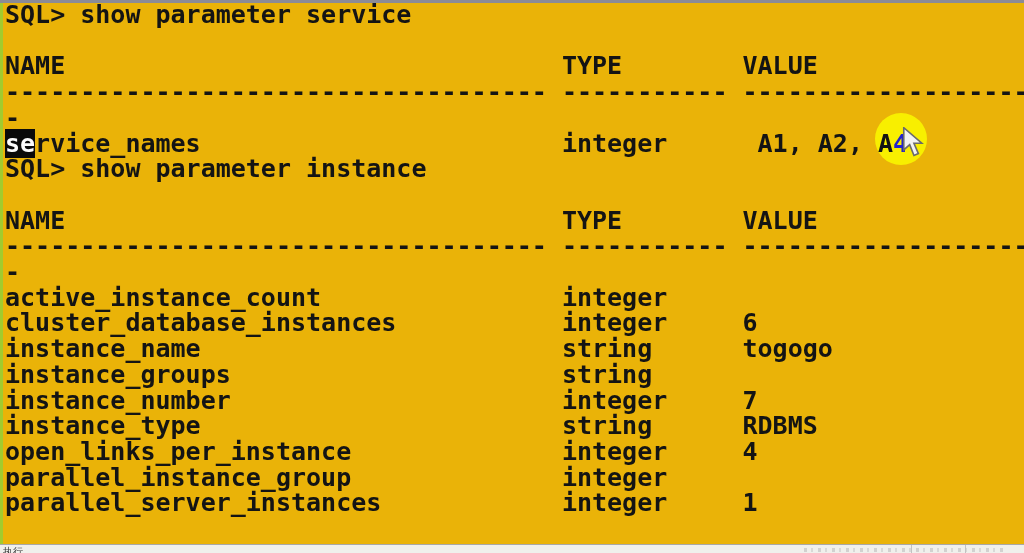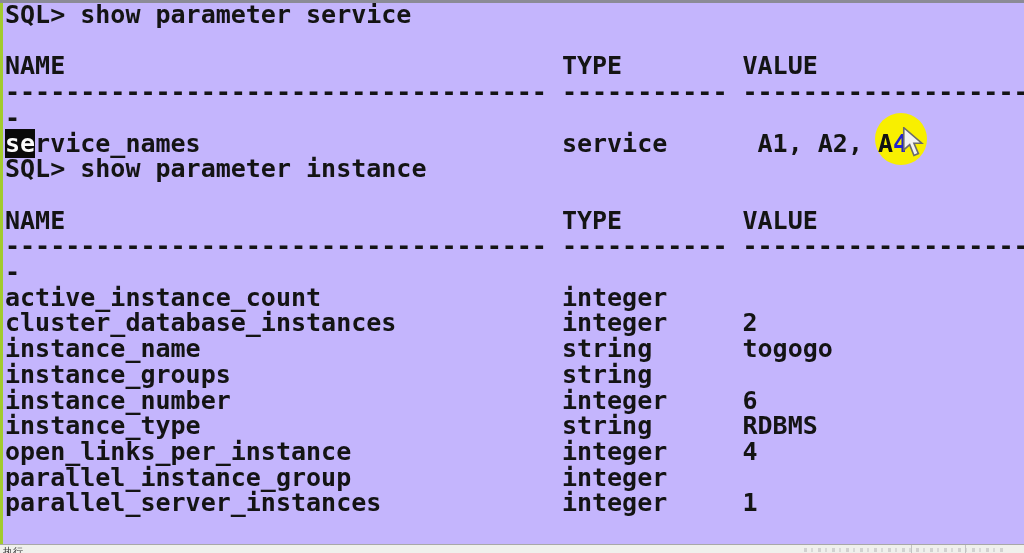--- a/index.html
+++ b/index.html
@@ -1,18 +1,18 @@
 <!DOCTYPE html>
 <html><head>
 <meta charset="utf-8">
 <style>
   * { margin:0; padding:0; box-sizing:border-box; }
   html,body { width:1024px; height:553px; overflow:hidden; }
   body { background:#fdfdfd; font-family:"DejaVu Sans Mono", monospace; }
-  .screen { position:relative; width:1024px; height:553px; background:#c4b5fd; overflow:hidden; }
+  .screen { position:relative; width:1024px; height:553px; background:#eab308; overflow:hidden; }
   .topbar { position:absolute; top:0; left:0; width:1024px; height:3px; background:#8b8b96; z-index:5; }
   .greenstripe { position:absolute; top:3px; left:0; width:3px; height:541px; background:#a2cb2e; z-index:5; }
   .term {
     position:absolute; top:2px; left:5px; width:1019px; height:542px;
     overflow:hidden; z-index:2;
     font-size:25px; font-weight:bold; color:#141414;
     line-height:25.7px; letter-spacing:0;
   }
   .line { white-space:pre; min-height:25.7px; }
   .sel { background:#0a0a0a; color:#fbfbfb; }
@@ -45,31 +45,31 @@
   <div class="greenstripe"></div>
 
   <div class="hl-circle"></div>
 
   <div class="term">
     <div class="line">SQL&gt; show parameter service</div>
     <div class="line"></div>
     <div class="line">NAME                                 TYPE        VALUE</div>
     <div class="line">------------------------------------ ----------- ----------------------------------------</div>
     <div class="line">-</div>
-    <div class="line"><span class="sel">se</span><span>rvice_names                        service      A1, A2, A</span><span class="blue">4</span></div>
+    <div class="line"><span class="sel">se</span><span>rvice_names                        integer      A1, A2, A</span><span class="blue">4</span></div>
     <div class="line">SQL&gt; show parameter instance</div>
     <div class="line"></div>
     <div class="line">NAME                                 TYPE        VALUE</div>
     <div class="line">------------------------------------ ----------- ----------------------------------------</div>
     <div class="line">-</div>
     <div class="line">active_instance_count                integer</div>
-    <div class="line">cluster_database_instances           integer     2</div>
+    <div class="line">cluster_database_instances           integer     6</div>
     <div class="line">instance_name                        string      togogo</div>
     <div class="line">instance_groups                      string</div>
-    <div class="line">instance_number                      integer     6</div>
+    <div class="line">instance_number                      integer     7</div>
     <div class="line">instance_type                        string      RDBMS</div>
     <div class="line">open_links_per_instance              integer     4</div>
     <div class="line">parallel_instance_group              integer</div>
     <div class="line">parallel_server_instances            integer     1</div>
   </div>
 
   <svg class="cursor" width="22" height="31" viewBox="0 0 14.5 21">
     <path d="M1,0.5 L1,15.5 L5,12 L7.9,19.3 L10.9,18 L7.9,11 L13.2,11 Z" fill="#f2f2f2" stroke="#6b6b6b" stroke-width="1.1" stroke-linejoin="miter"></path>
   </svg>
 

